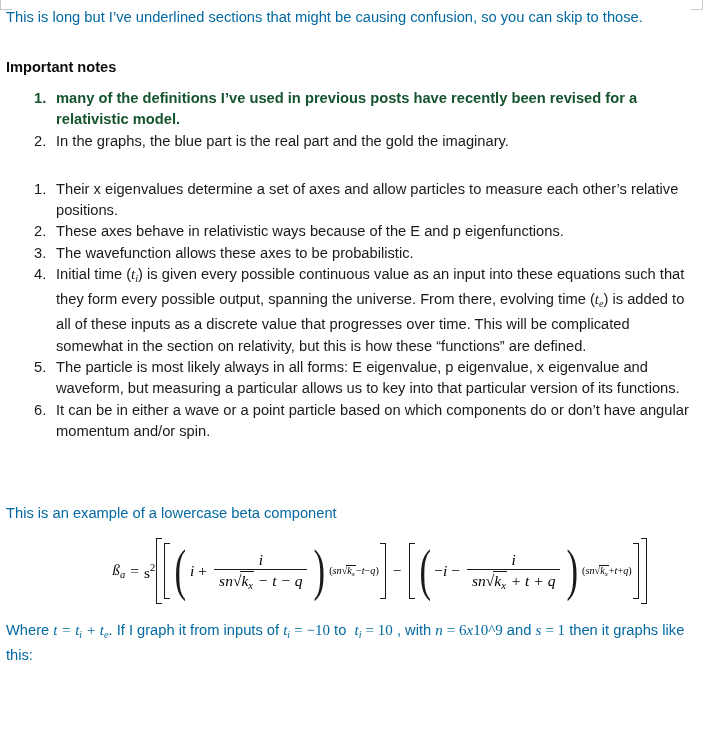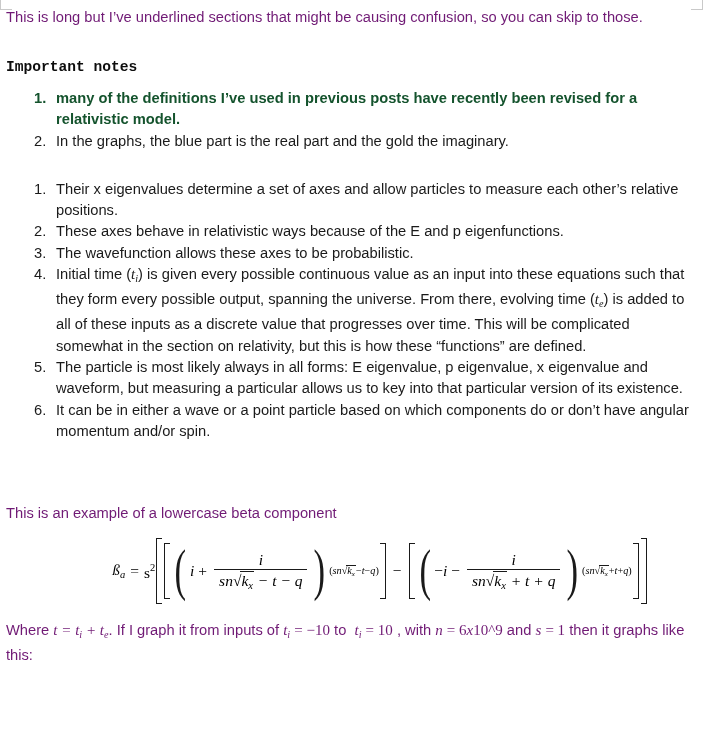--- a/index.html
+++ b/index.html
@@ -31,34 +31,33 @@
     border: 1px solid #c9c9c9;
     pointer-events: none;
   }
   .crop-tl { top: 0px;  left: 0px;  border-right: none; border-top: none; }
   .crop-tr { top: 0px;  right: 8px; border-left: none;  border-top: none; }
 
   p.body-text {
     font-size: 14.7px;
     line-height: 21px;
     margin: 0;
-    color: #701a75;
+    color: #0369a1;
   }
 
   .intro {
     padding-top: 7px;
   }
 
   h3.sec-head {
     font-size: 14.6px;
     font-weight: bold;
     margin: 0;
     color: #0d0d0d;
     line-height: 20px;
-    font-family: Liberation Mono, monospace;
   }
   h2.big-head {
     font-size: 20.5px;
     font-weight: bold;
     margin: 0;
     color: #0d0d0d;
     line-height: 26px;
   }
 
   ol.num-list {
@@ -221,21 +220,21 @@
   <div class="spacer-3"></div>
 
 
   <div class="spacer-4"></div>
 
   <ol class="num-list">
     <li>Their x eigenvalues determine a set of axes and allow particles to measure each other’s relative positions.</li>
     <li>These axes behave in relativistic ways because of the E and p eigenfunctions.</li>
     <li>The wavefunction allows these axes to be probabilistic.</li>
     <li>Initial time (<span class="math">t<span class="sub">i</span></span>) is given every possible continuous value as an input into these equations such that they form every possible output, spanning the universe. From there, evolving time (<span class="math">t<span class="sub">e</span></span>) is added to all of these inputs as a discrete value that progresses over time. This will be complicated somewhat in the section on relativity, but this is how these “functions” are defined.</li>
-    <li>The particle is most likely always in all forms: E eigenvalue, p eigenvalue, x eigenvalue and waveform, but measuring a particular allows us to key into that particular version of its existence.</li>
+    <li>The particle is most likely always in all forms: E eigenvalue, p eigenvalue, x eigenvalue and waveform, but measuring a particular allows us to key into that particular version of its functions.</li>
     <li>It can be in either a wave or a point particle based on which components do or don’t have angular momentum and/or spin.</li>
   </ol>
 
   <div class="spacer-5"></div>
 
 
   <div class="spacer-6"></div>
 
   <p class="body-text">This is an example of a lowercase beta component</p>
 

